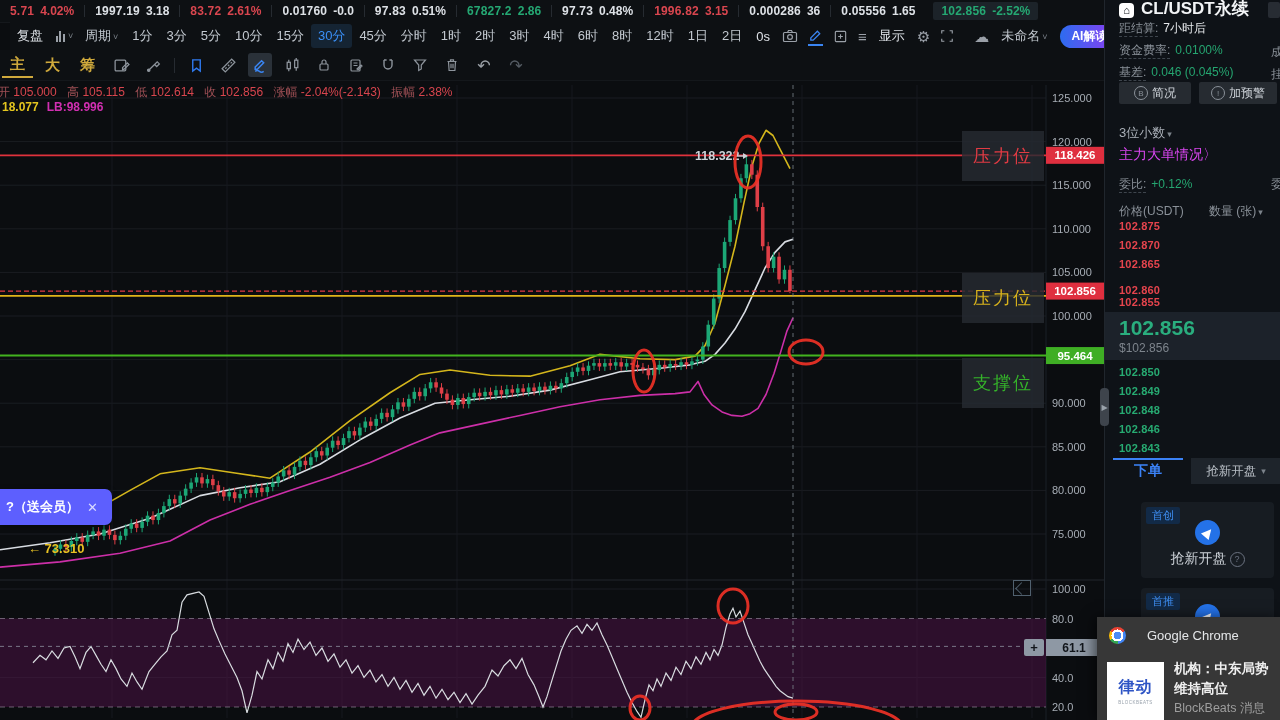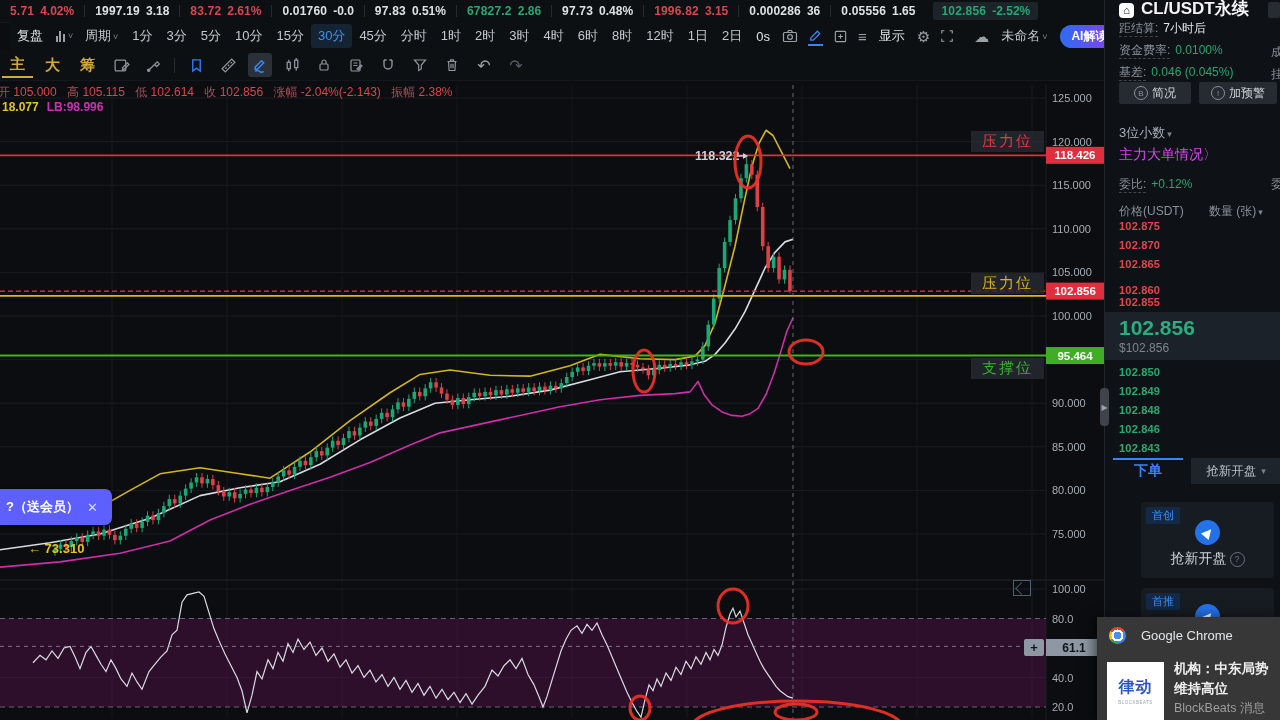--- a/index.html
+++ b/index.html
@@ -39,21 +39,21 @@
         cursor:pointer;border-radius:3px;color:#8d949c;}
   .dico.activebg{background:#2a3139;}
   .gly{font-size:15px;line-height:1;}
   
   #chartsvg{position:absolute;top:0;left:0;z-index:1;}
   .overlay{z-index:2;}
   #ohlc{top:84px;left:-9px;font-size:12px;white-space:nowrap;color:#d8454e;}
   #ohlc .lb{color:#a05056;margin-left:7px;}
   #boll{top:100px;left:2px;font-size:12px;font-weight:bold;white-space:nowrap;}
   #boll .ub{color:#e3c51f;} #boll .lbv{color:#d12fb1;margin-left:8px;}
-  .lvl-label{position:absolute;right:236px;background:rgba(38,43,50,.82);padding:1px 11px;font-size:15px;
+  .lvl-label{position:absolute;right:236px;background:rgba(38,43,50,.82);padding:13px 11px;font-size:18px;
              letter-spacing:2px;z-index:2;cursor:pointer;}
   #promo{top:489px;left:0;width:112px;height:36px;background:#5d5ffe;border-radius:0 7px 7px 0;display:flex;
          align-items:center;z-index:3;color:#fff;font-size:13px;font-weight:bold;box-shadow:0 2px 6px rgba(0,0,0,.4);}
   #promo .x{margin-left:8px;color:#d9daff;font-size:13px;cursor:pointer;font-weight:normal;}
   #expander{top:580px;left:1013px;width:16px;height:14px;border:1px solid #50606e;z-index:2;cursor:pointer;}
   #expander:before{content:"";position:absolute;left:3px;top:3px;width:8px;height:8px;
                    border-left:1px solid #50606e;border-bottom:1px solid #50606e;transform:rotate(45deg);}
   #cross-plus{top:639px;left:1024px;width:20px;height:17px;background:#8e98a4;color:#12161b;display:flex;
               align-items:center;justify-content:center;font-size:13px;font-weight:bold;z-index:2;border-radius:2px;cursor:grab;}
   #cross-badge{top:639px;left:1046px;width:56px;height:17px;background:#8e98a4;color:#12161b;display:flex;
@@ -94,21 +94,21 @@
   .rocket i{display:block;width:0;height:0;border-left:5px solid transparent;border-right:5px solid transparent;
             border-bottom:10px solid #fff;transform:rotate(40deg);}
   .pcard .ct{position:absolute;top:48px;width:100%;text-align:center;color:#ccd1d7;font-size:14px;}
   .qm{display:inline-flex;width:13px;height:13px;border:1px solid #6b7280;border-radius:50%;color:#6b7280;
       font-size:9px;align-items:center;justify-content:center;vertical-align:1px;margin-left:3px;}
   .pcut{position:absolute;color:#8a9199;width:9px;overflow:hidden;white-space:nowrap;}
   #p-cutbox{position:absolute;top:2px;left:1268px;width:12px;height:16px;background:#272c33;border-radius:2px;z-index:7;}
   
   #notif{position:absolute;left:1097px;top:617px;width:183px;height:103px;background:#373737;z-index:9;
          box-shadow:-3px 0 12px rgba(0,0,0,.55);}
-  #notif-head{position:absolute;top:10px;left:12px;display:flex;align-items:center;gap:15px;}
+  #notif-head{position:absolute;top:10px;left:12px;display:flex;align-items:center;gap:21px;}
   #chromeicon{width:17px;height:17px;border-radius:50%;
      background:radial-gradient(circle at 50% 50%,#4b8bf5 0 4px,#fff 4px 6px,transparent 6px),
                 conic-gradient(from -60deg,#ea4335 0 120deg,#4285f4 120deg 240deg,#34a853 240deg 300deg,#fbbc05 300deg 360deg);}
   #notif-head span{color:#e4e6e8;font-size:13px;}
   #blogo{position:absolute;left:10px;top:45px;width:57px;height:58px;background:#fff;display:flex;
          flex-direction:column;align-items:center;justify-content:center;gap:2px;}
   #blogo .zh{color:#2f55c5;font-size:16px;font-weight:bold;letter-spacing:1px;}
   #blogo .en{color:#9aa3ad;font-size:4.5px;letter-spacing:.5px;}
   #ntext{position:absolute;left:77px;top:42px;width:110px;overflow:hidden;}
   #ntext .t{color:#efefef;font-size:13.5px;font-weight:bold;white-space:nowrap;line-height:1.45;}

